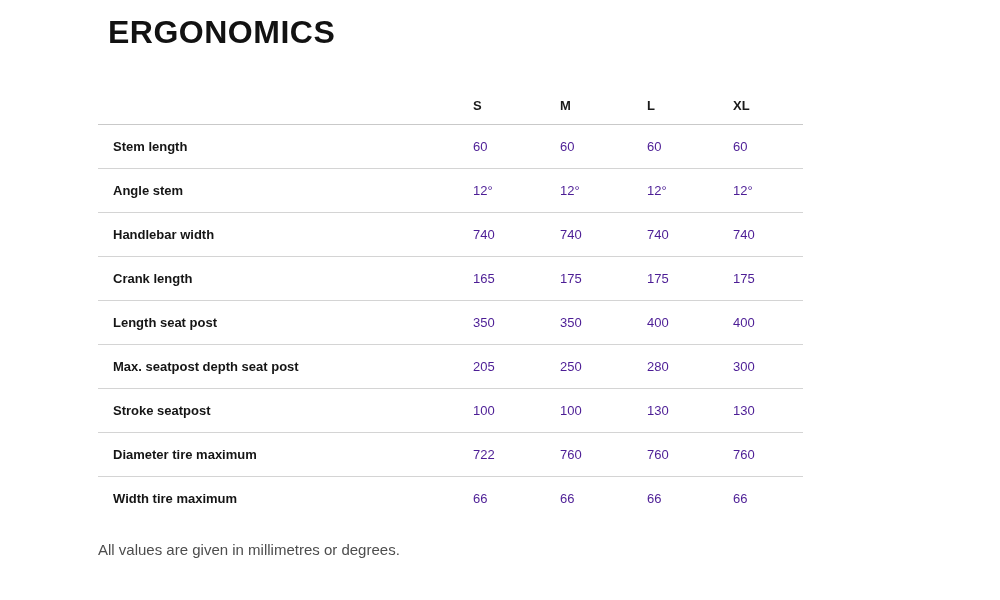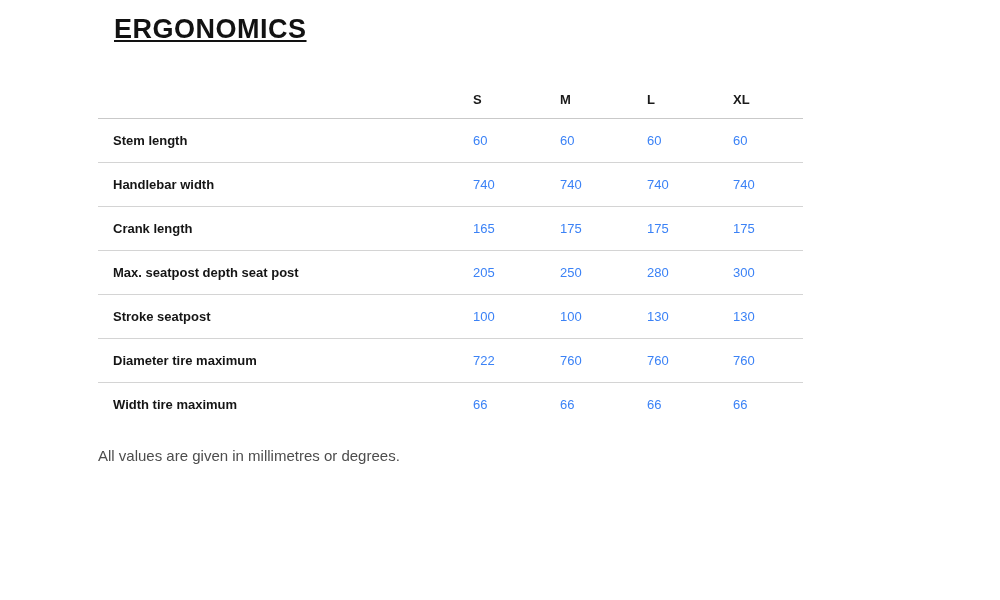--- a/index.html
+++ b/index.html
@@ -8,28 +8,27 @@
     background: #ffffff;
     font-family: "Liberation Sans", sans-serif;
     color: #1a1a1a;
     overflow: hidden;
   }
   .page {
     padding: 14px 0 0 98px;
     width: 1000px; height: 600px;
   }
   .page-title {
-    font-size: 27px;
+    font-size: 32px;
     font-weight: 700;
     letter-spacing: 0.5px;
     color: #121212;
     text-transform: uppercase;
-    margin-left: 16px;
+    margin-left: 10px;
     font-stretch: condensed;
-    text-decoration: underline;
   }
   table.spec-table {
     border-collapse: collapse;
     table-layout: fixed;
     width: 705px;
     margin-top: 39px;
   }
   col.c-label { width: 375px; }
   col.c-s  { width: 87px; }
   col.c-m  { width: 87px; }
@@ -42,21 +41,21 @@
     color: #1a1a1a;
     padding: 8px 0 11px 0;
     border-bottom: 1px solid #c9c9c9;
   }
   tbody td {
     height: 44px;
     vertical-align: middle;
     text-align: left;
     font-size: 13px;
     border-bottom: 1px solid #d4d4d4;
-    color: #3b82f6;
+    color: #4c1d95;
   }
   tbody tr:last-child td { border-bottom: none; }
   td.row-label {
     font-weight: 700;
     color: #151515;
     padding-left: 15px;
   }
   .footnote {
     margin-top: 20px;
     font-size: 15px;
@@ -89,32 +88,46 @@
     </thead>
     <tbody>
       <tr>
         <td class="row-label">Stem length</td>
         <td>60</td>
         <td>60</td>
         <td>60</td>
         <td>60</td>
       </tr>
       <tr>
+        <td class="row-label">Angle stem</td>
+        <td>12°</td>
+        <td>12°</td>
+        <td>12°</td>
+        <td>12°</td>
+      </tr>
+      <tr>
         <td class="row-label">Handlebar width</td>
         <td>740</td>
         <td>740</td>
         <td>740</td>
         <td>740</td>
       </tr>
       <tr>
         <td class="row-label">Crank length</td>
         <td>165</td>
         <td>175</td>
         <td>175</td>
         <td>175</td>
+      </tr>
+      <tr>
+        <td class="row-label">Length seat post</td>
+        <td>350</td>
+        <td>350</td>
+        <td>400</td>
+        <td>400</td>
       </tr>
       <tr>
         <td class="row-label">Max. seatpost depth seat post</td>
         <td>205</td>
         <td>250</td>
         <td>280</td>
         <td>300</td>
       </tr>
       <tr>
         <td class="row-label">Stroke seatpost</td>

